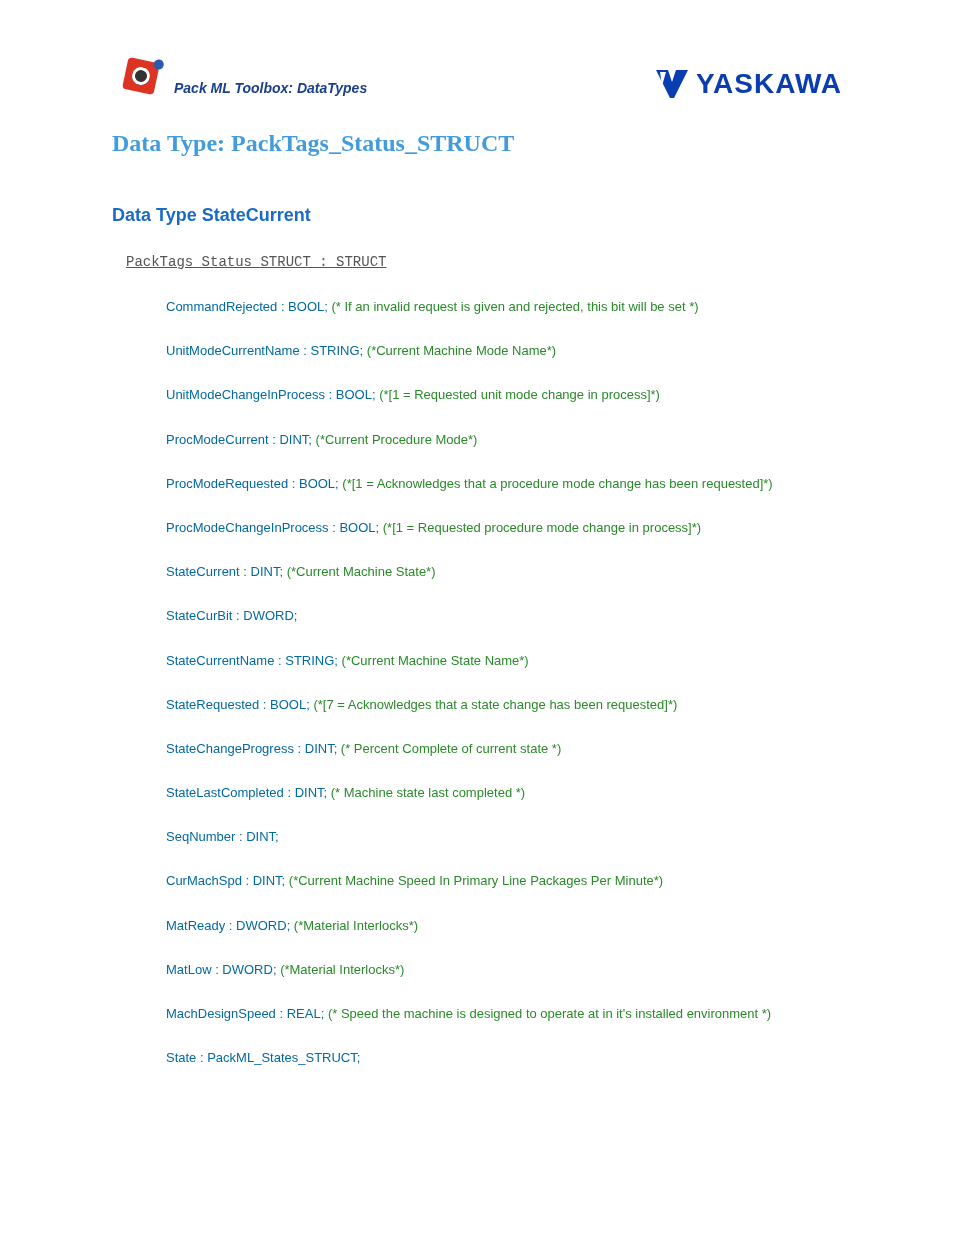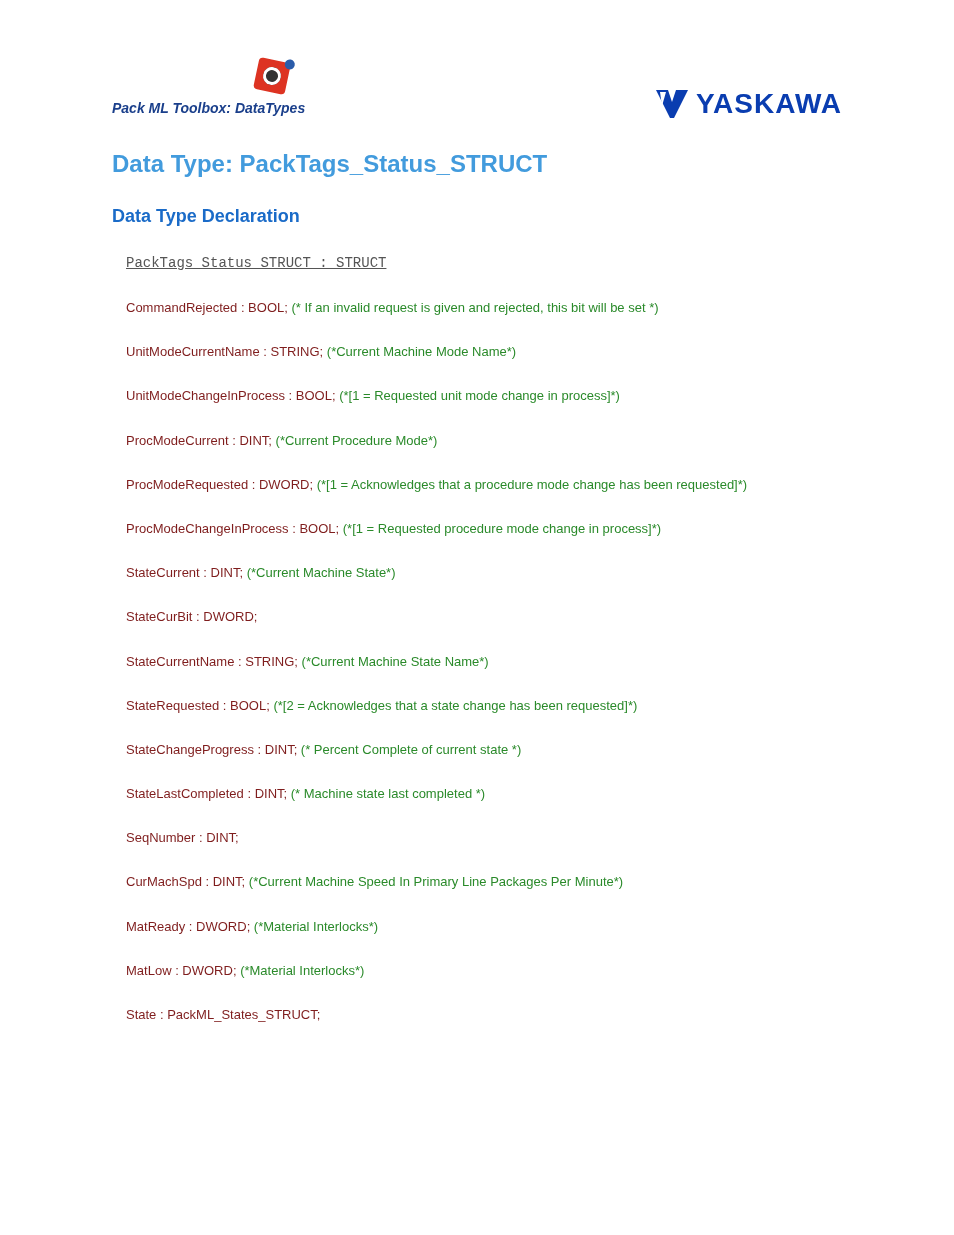--- a/index.html
+++ b/index.html
@@ -1,33 +1,33 @@
 <!DOCTYPE html>
 <html><head>
 <meta charset="utf-8">
 <style>
 body { margin:0; padding:0; font-family:Verdana,Geneva,sans-serif; background:#fff; width:954px; }
 .page { padding:50px 112px 30px 112px; position:relative; }
 .header { display:flex; align-items:flex-end; justify-content:space-between; margin-bottom:30px; }
-.header-left { display:flex; align-items:flex-end;flex-direction:column; }
+.header-left { display:flex; align-items:flex-end; }
 .logo-icon { width:58px; height:50px; position:relative; margin-right:4px; }
 .gear { position:absolute; width:32px; height:32px; background:#d32; border-radius:4px; top:10px; left:13px; transform:rotate(12deg); }
 .gear::before { content:""; position:absolute; width:18px; height:18px; background:#333; border-radius:50%; top:7px; left:7px; box-shadow:0 0 0 3px #fff inset; }
 .gear::after { content:""; position:absolute; width:10px; height:10px; background:#2a5caa; border-radius:50%; top:-4px; right:-4px; }
 .brand-text { color:#1a3f8b; font-style:italic; font-weight:bold; font-size:14px; padding-bottom:4px; }
 .yaskawa-logo { display:flex; align-items:flex-end; }
 .ylogo-mark { width:36px; height:32px; position:relative; margin-right:6px; }
 .ylogo-mark svg { width:36px; height:32px; }
 .ylogo-text { color:#0a3db0; font-weight:bold; font-size:28px; letter-spacing:1px; font-family:Arial,sans-serif; }
-h1.page-title { color:#429bdd; font-size:24px; font-weight:bold; margin:0 0 28px 0; font-family:Liberation Sans, sans-serif; }
+h1.page-title { color:#429bdd; font-size:24px; font-weight:bold; margin:0 0 48px 0; font-family:Liberation Serif, serif; }
 h2.section-title { color:#1a6bc8; font-size:18px; font-weight:bold; margin:0 0 28px 0; font-family:Verdana,sans-serif; }
 .struct-decl { font-family:"Courier New",monospace; font-size:14px; color:#555; margin:0 0 28px 14px;text-decoration:underline; }
 .members { margin-left:14px; }
 .member { font-size:13px; color:#333; margin-bottom:26px; font-family:Verdana,sans-serif; line-height:1.4; }
-.member .decl { color:#7f1d1d; }
+.member .decl { color:#0369a1;margin-left:40px; }
 .member .comment { color:#2a8a2a; }
 </style>
 </head>
 <body>
 
 <div class="page">
   <div class="header">
     <div class="header-left">
       <div class="logo-icon">
           <div class="gear"></div>
@@ -39,36 +39,37 @@
         <svg viewBox="0 0 36 32">
             <path d="M2 2 L14 2 L18 14 L22 2 L34 2 L20 30 L16 30 Z" fill="#0a3db0"></path>
             <path d="M6 4 L12 4 L8 18 Z" fill="#fff"></path>
           </svg>
       </div>
       <div class="ylogo-text">YASKAWA</div>
     </div>
   </div>
 
   <h1 class="page-title">Data Type: PackTags_Status_STRUCT</h1>
-  <h2 class="section-title">Data Type Declaration</h2>
+  <h2 class="section-title">Data Type StateCurrent</h2>
   <div class="struct-decl">PackTags_Status_STRUCT :   STRUCT</div>
 
   <div class="members" id="members">
       <div class="member"><span class="decl">CommandRejected : BOOL; </span><span class="comment">(* If an invalid request is given and rejected, this bit will be set *)</span></div>
       <div class="member"><span class="decl">UnitModeCurrentName : STRING; </span><span class="comment">(*Current Machine Mode Name*)</span></div>
       <div class="member"><span class="decl">UnitModeChangeInProcess : BOOL; </span><span class="comment">(*[1 = Requested unit mode change in process]*)</span></div>
       <div class="member"><span class="decl">ProcModeCurrent : DINT; </span><span class="comment">(*Current Procedure Mode*)</span></div>
-      <div class="member"><span class="decl">ProcModeRequested : DWORD; </span><span class="comment">(*[1 = Acknowledges that a procedure mode change has been requested]*)</span></div>
+      <div class="member"><span class="decl">ProcModeRequested : BOOL; </span><span class="comment">(*[1 = Acknowledges that a procedure mode change has been requested]*)</span></div>
       <div class="member"><span class="decl">ProcModeChangeInProcess : BOOL; </span><span class="comment">(*[1 = Requested procedure mode change in process]*)</span></div>
       <div class="member"><span class="decl">StateCurrent : DINT; </span><span class="comment">(*Current Machine State*)</span></div>
       <div class="member"><span class="decl">StateCurBit : DWORD;</span></div>
       <div class="member"><span class="decl">StateCurrentName : STRING; </span><span class="comment">(*Current Machine State Name*)</span></div>
-      <div class="member"><span class="decl">StateRequested : BOOL; </span><span class="comment">(*[2 = Acknowledges that a state change has been requested]*)</span></div>
+      <div class="member"><span class="decl">StateRequested : BOOL; </span><span class="comment">(*[7 = Acknowledges that a state change has been requested]*)</span></div>
       <div class="member"><span class="decl">StateChangeProgress : DINT; </span><span class="comment">(* Percent Complete of current state *)</span></div>
       <div class="member"><span class="decl">StateLastCompleted : DINT; </span><span class="comment">(* Machine state last completed *)</span></div>
       <div class="member"><span class="decl">SeqNumber : DINT;</span></div>
       <div class="member"><span class="decl">CurMachSpd : DINT; </span><span class="comment">(*Current Machine Speed In Primary Line Packages Per Minute*)</span></div>
       <div class="member"><span class="decl">MatReady : DWORD; </span><span class="comment">(*Material Interlocks*)</span></div>
       <div class="member"><span class="decl">MatLow : DWORD; </span><span class="comment">(*Material Interlocks*)</span></div>
+      <div class="member"><span class="decl">MachDesignSpeed : REAL; </span><span class="comment">(* Speed the machine is designed to operate at in it's installed environment *)</span></div>
       <div class="member"><span class="decl">State : PackML_States_STRUCT;</span></div>
     </div>
 
 </div>
 
 </body></html>

